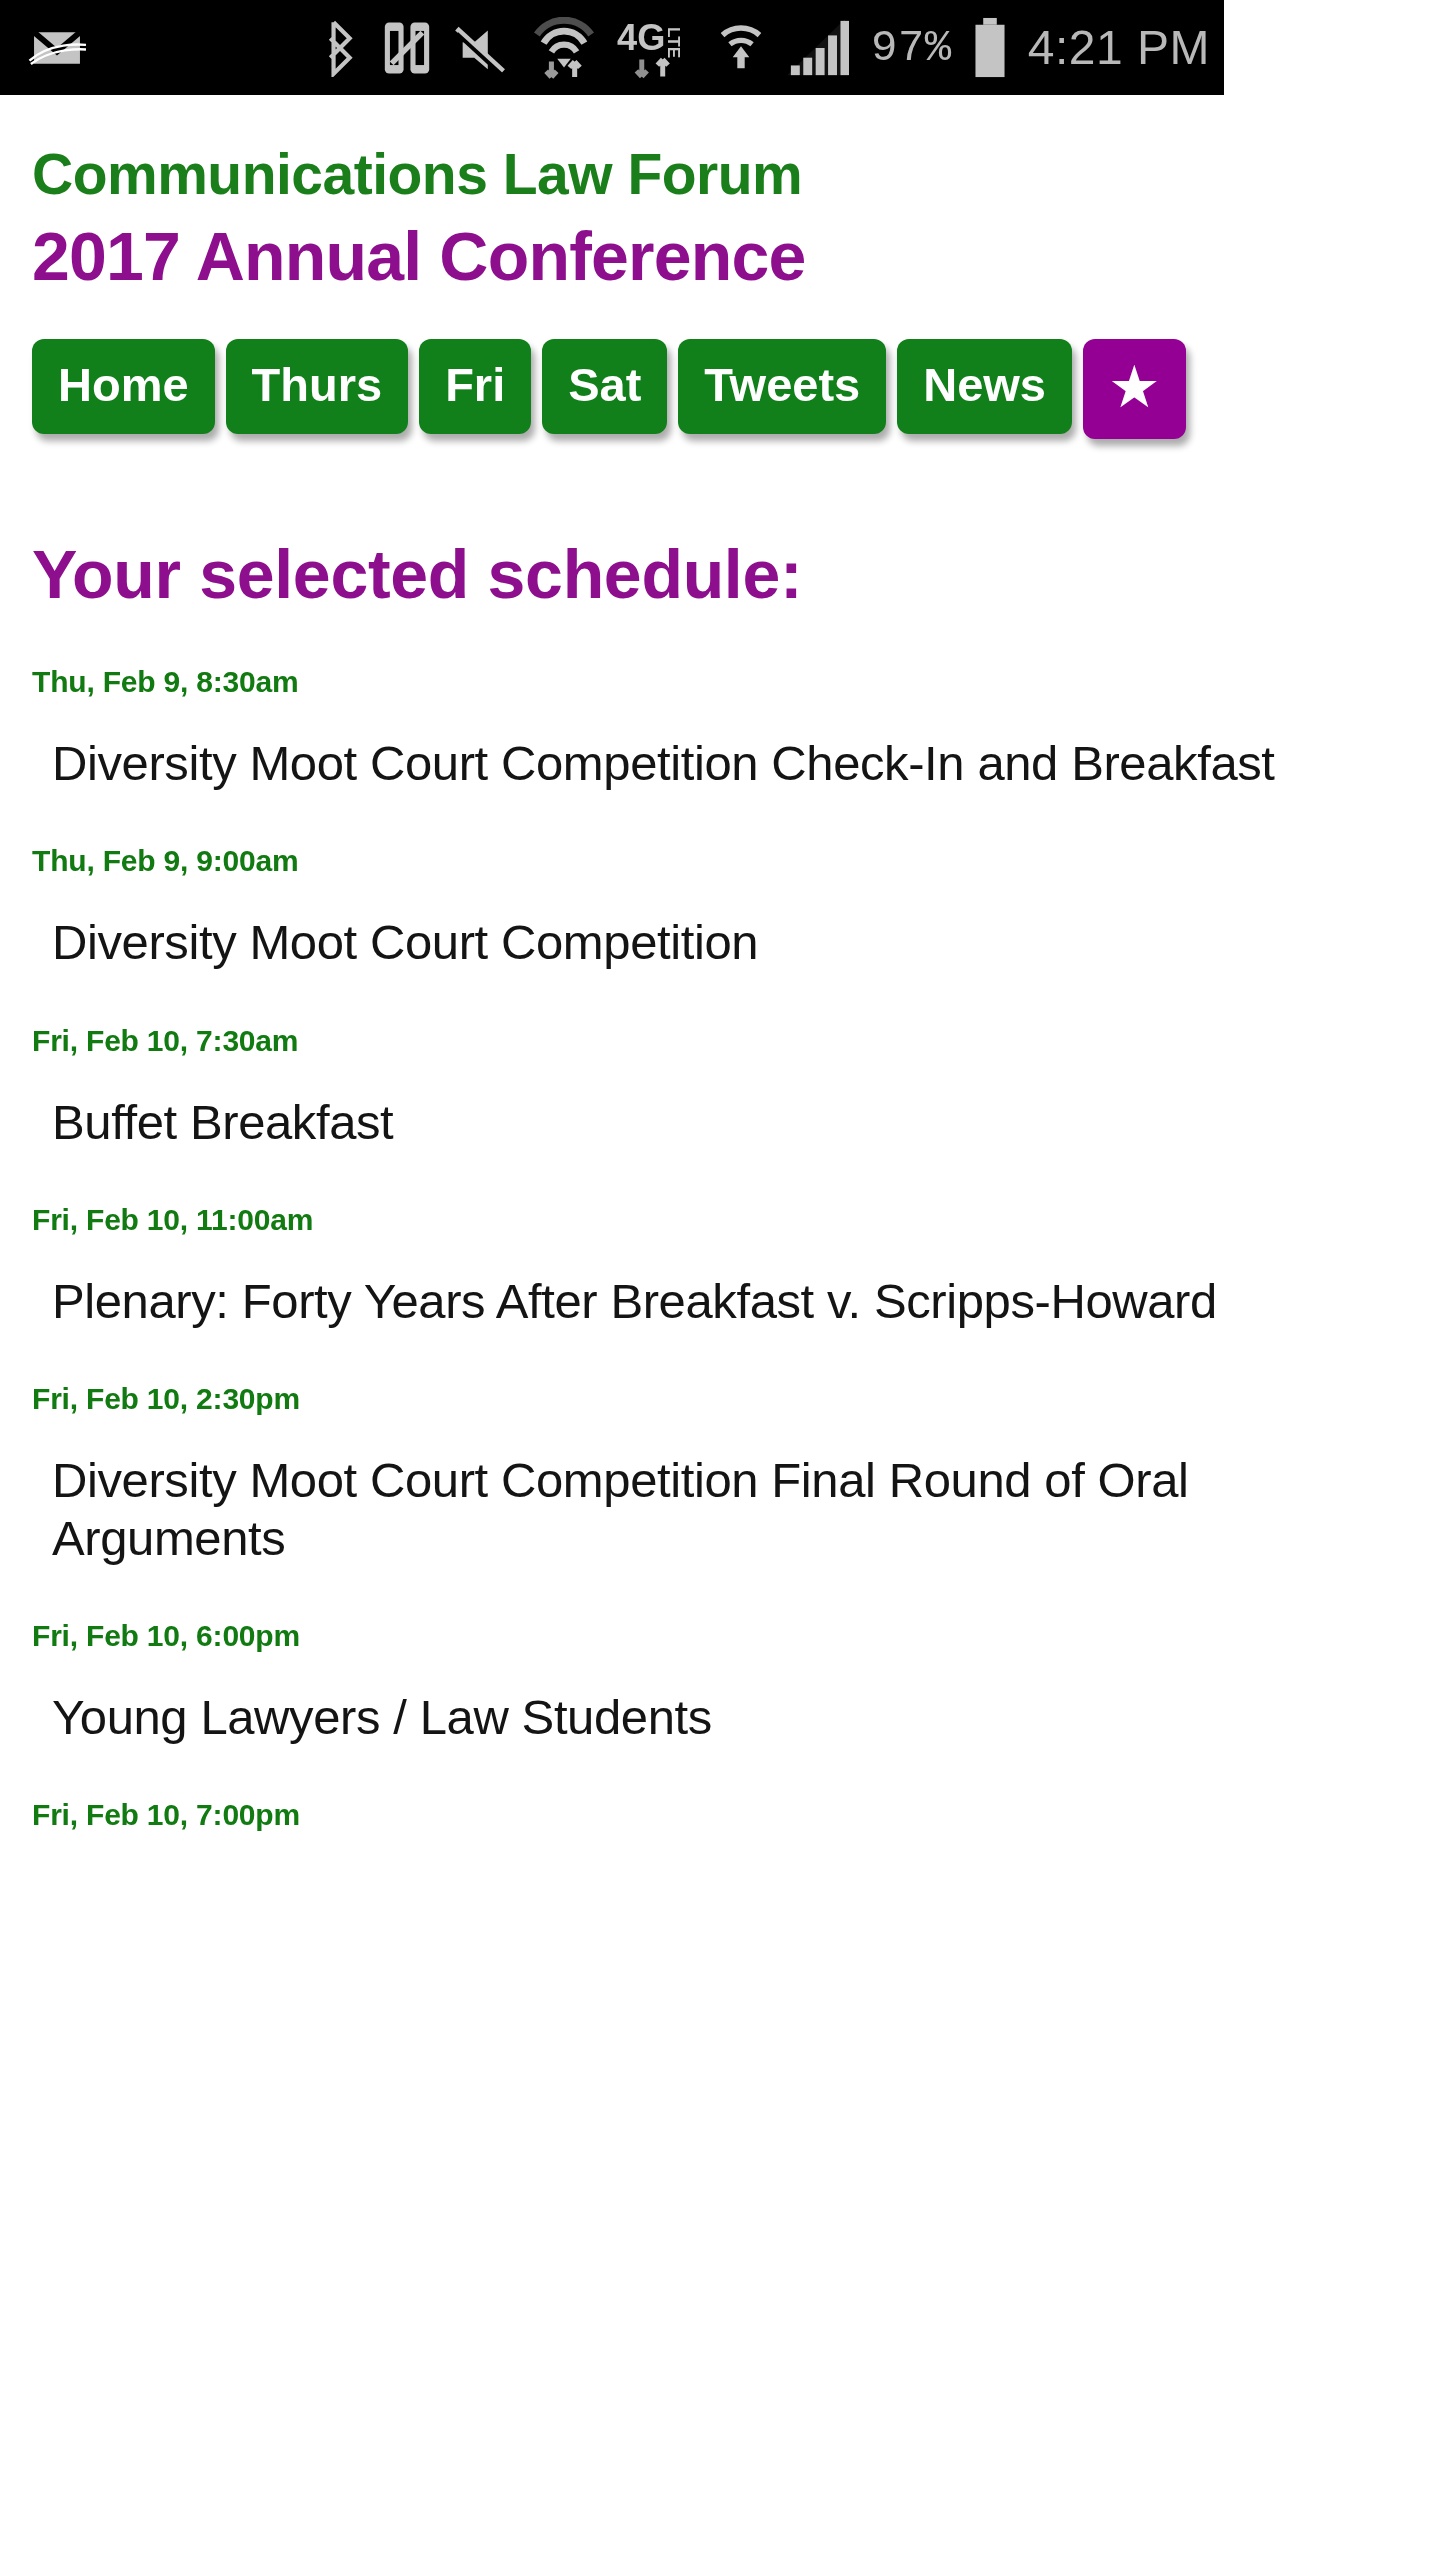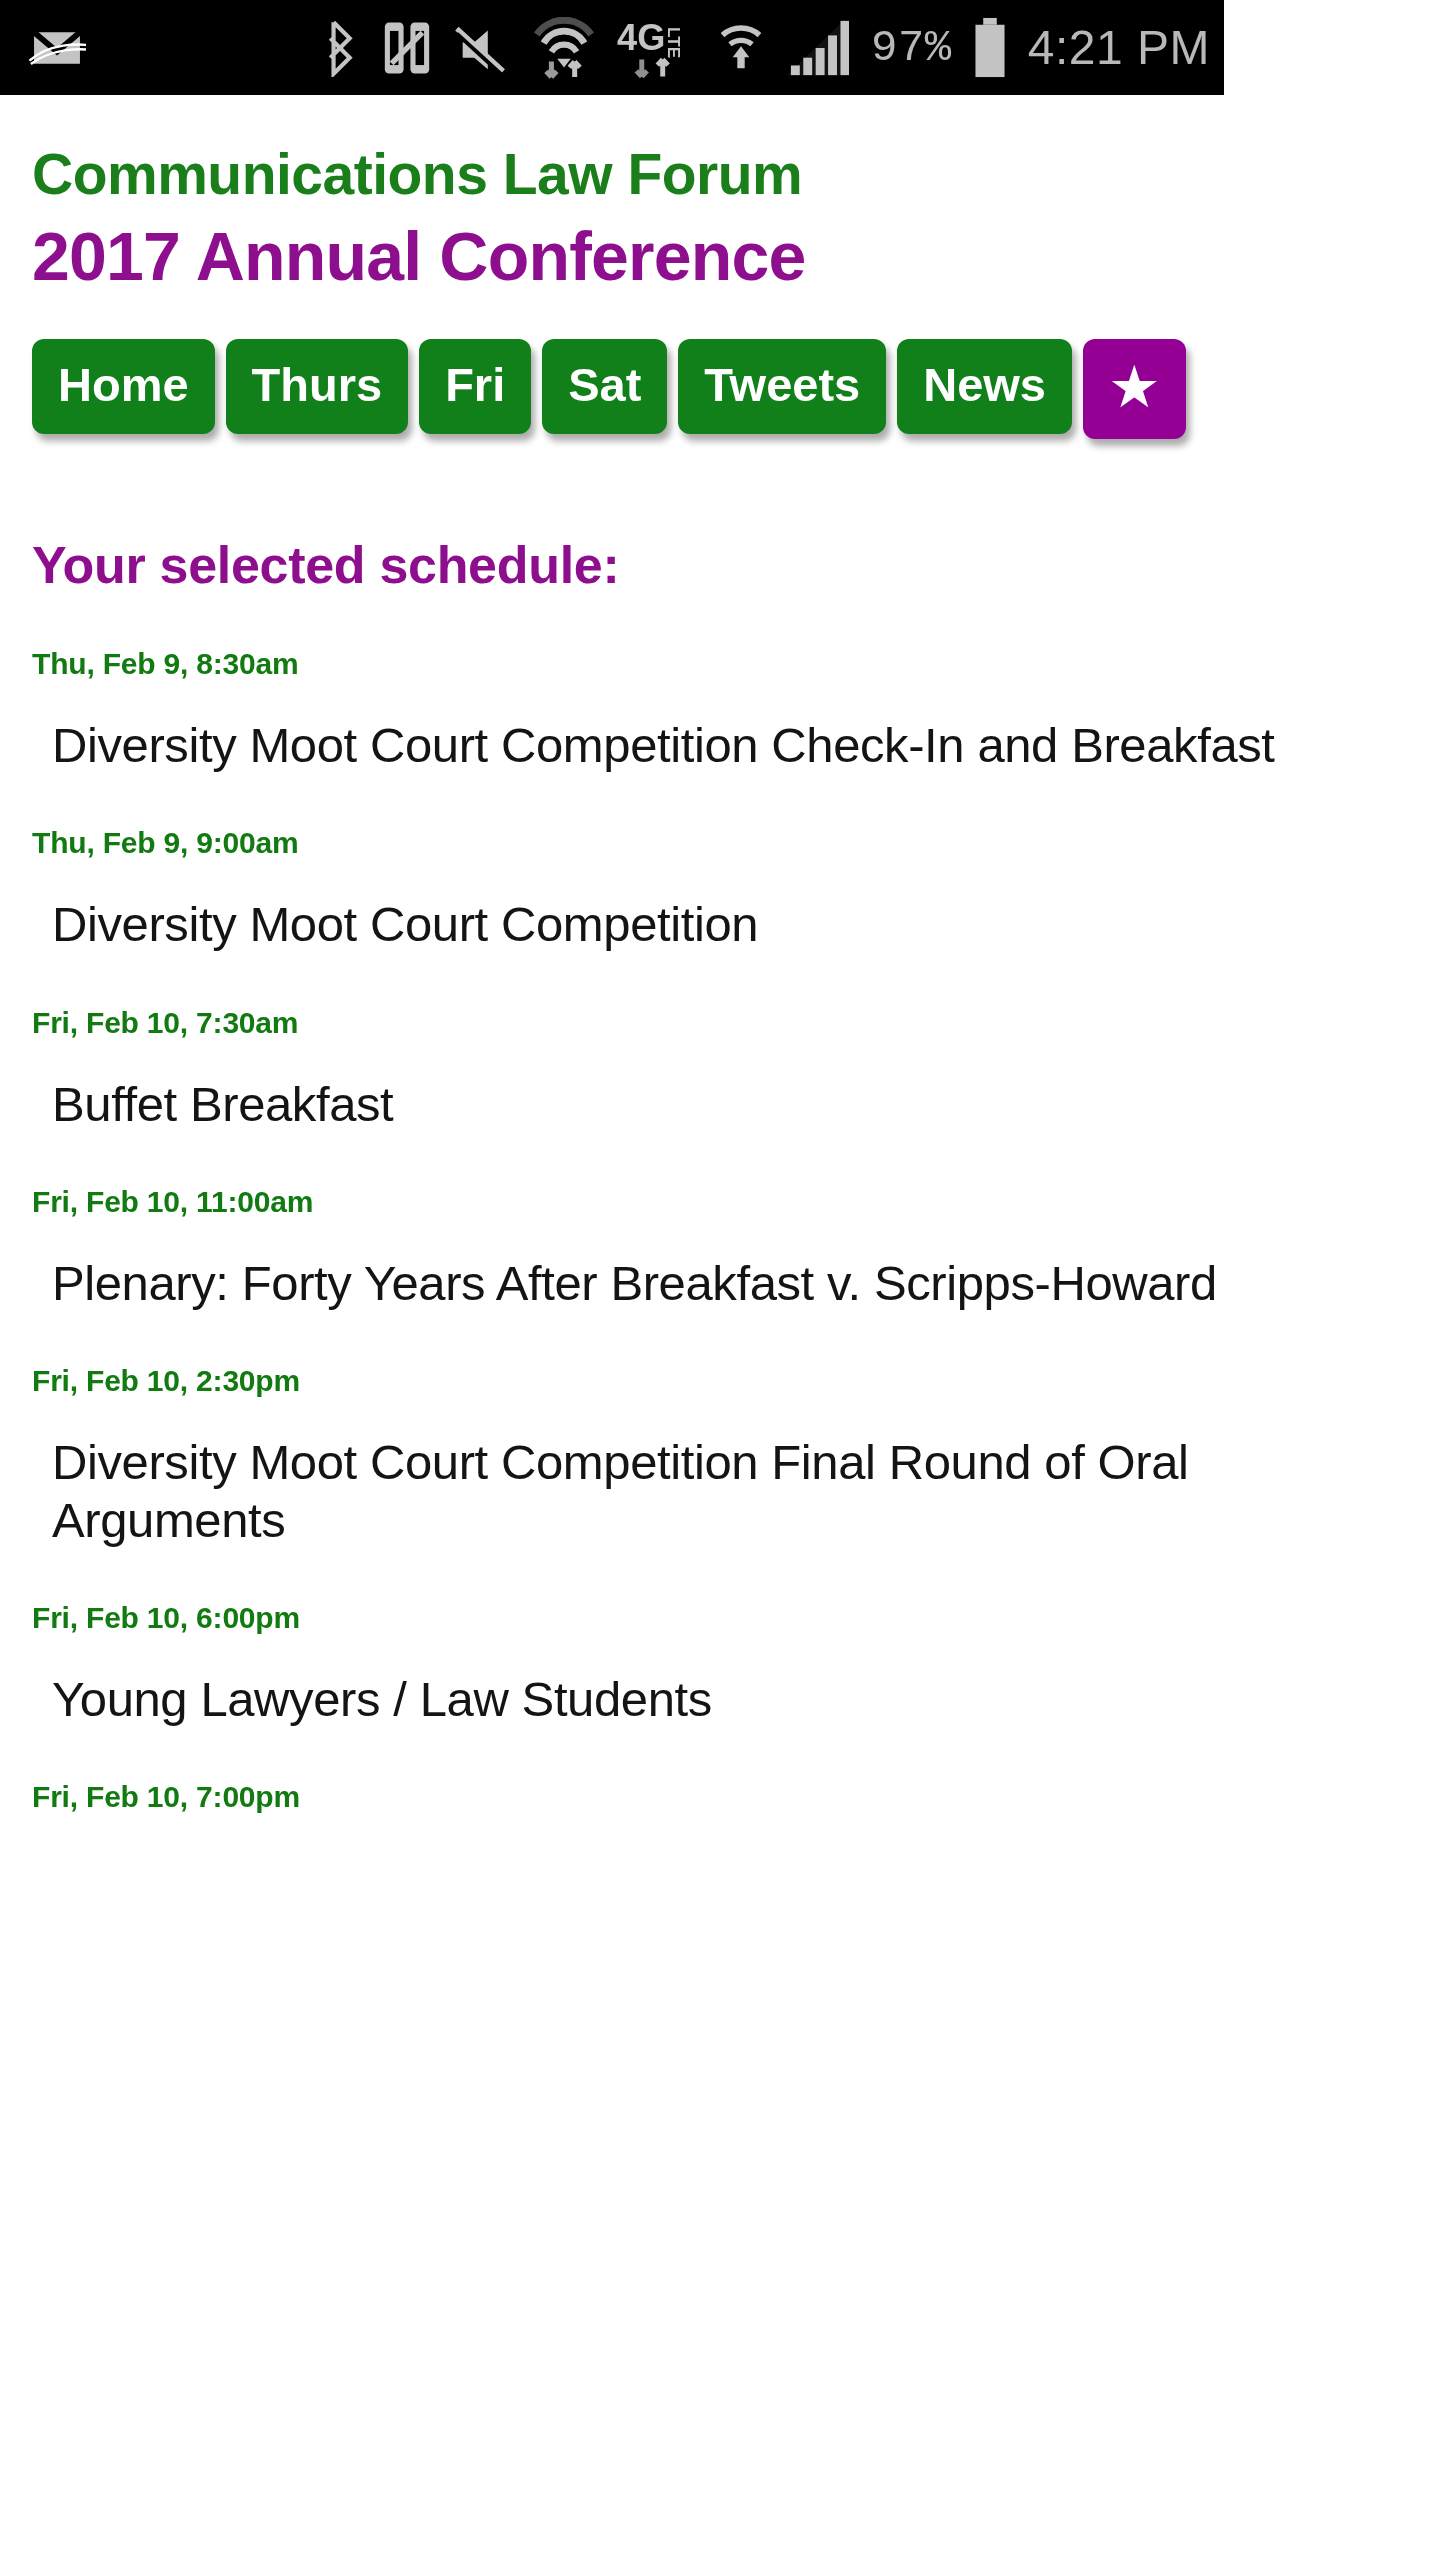--- a/index.html
+++ b/index.html
@@ -64,21 +64,21 @@
   }
   .navbtn.star{
     background:#930093;
     padding:22px 28px 26px 28px;
   }
   .navbtn.star .glyph{ font-size:52px; line-height:1; display:block; }
 
   
   #sched{ padding:96px 0 0 32px; }
   #sched-head{
-    color:#8e0f8e; font-size:52px; font-weight:bold;
+    color:#8e0f8e; font-size:68px; font-weight:bold;
     letter-spacing:-0.3px;
   }
   .slot{ }
   .slot-time{
     color:#117a11; font-size:30px; font-weight:bold;
     margin-top:52px; letter-spacing:-0.2px;
   }
   .slot-title{
     color:#141414; font-size:49px; font-weight:normal;
     margin-top:36px; margin-left:20px;

